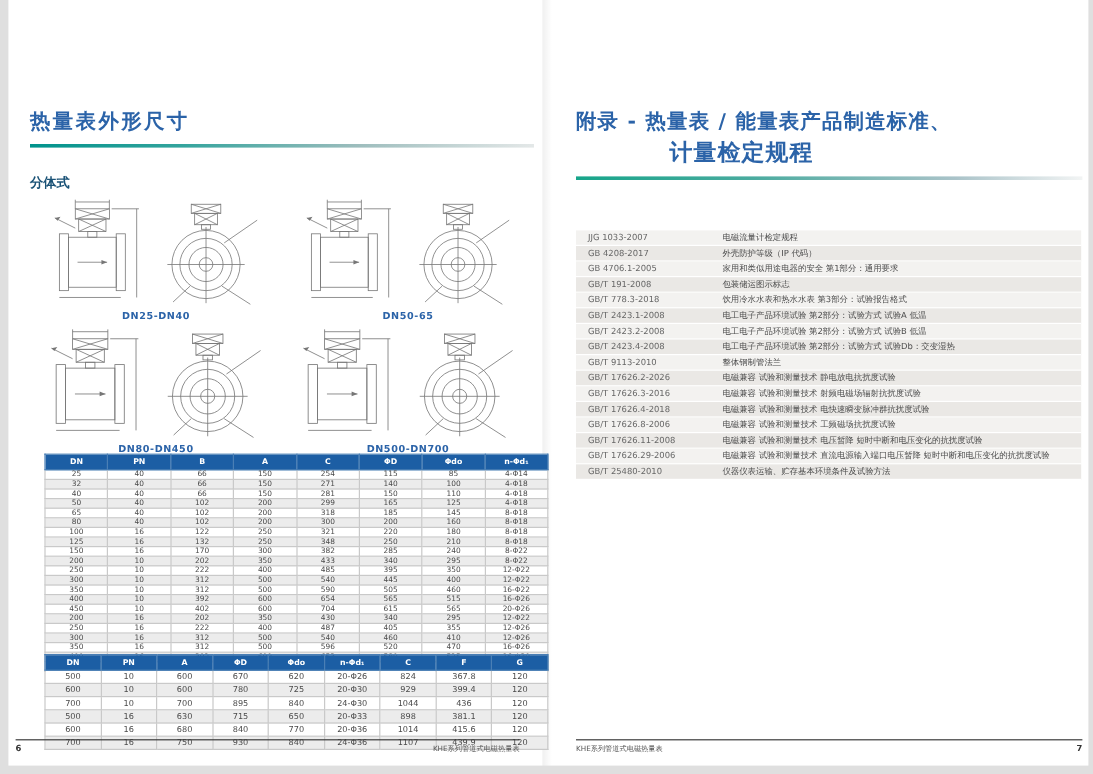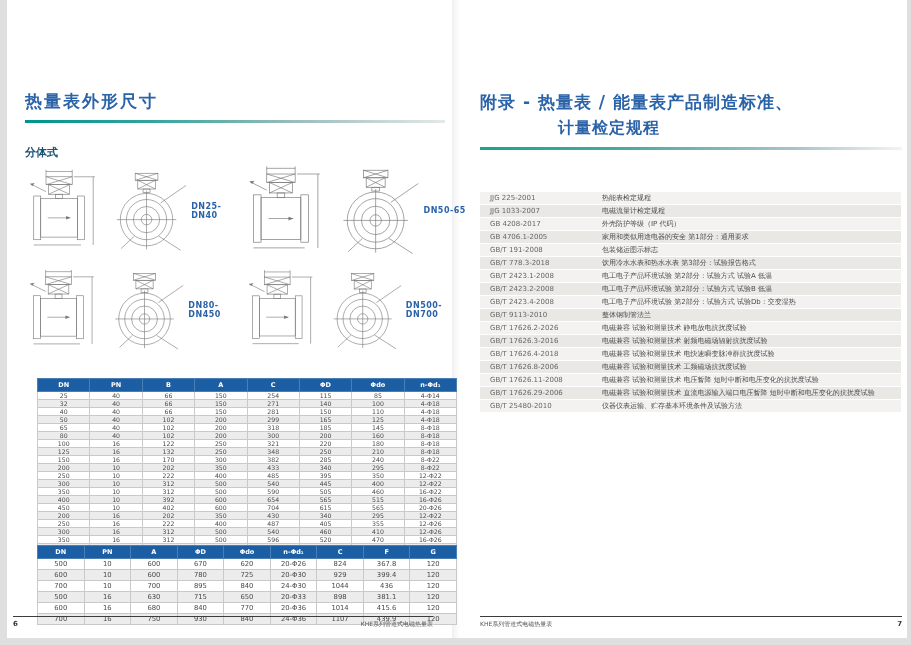--- a/index.html
+++ b/index.html
@@ -17,25 +17,25 @@
   .content-right { position:absolute; left:480px; top:90px; width:422px; }
 
   .page-title { font-size:17px; font-weight:bold; color:#2b63a8; letter-spacing:2px; }
   .rule { height:3px; margin-top:7px;
           background:linear-gradient(to right,#00938c 0%,#33a49d 30%,#9dbdbd 65%,#e4e8e8 100%); }
   .rule-right { height:3px; margin-top:7px;
           background:linear-gradient(to right,#17a58a 0%,#4aab9f 35%,#aac3c9 75%,#f2f4f4 100%); }
   .subtitle { margin-top:22px; font-size:11px; font-weight:bold; color:#1a5276; }
 
   .title2-line1 { font-size:17px; font-weight:bold; color:#2b63a8; letter-spacing:1px; line-height:25px;}
-  .title2-line2 { font-size:16px; font-weight:bold; color:#2b63a8; letter-spacing:1px; line-height:25px; padding-left:78px;}
+  .title2-line2 { font-size:19px; font-weight:bold; color:#2b63a8; letter-spacing:1px; line-height:25px; padding-left:78px;}
 
   .diagrams { position:absolute; left:0; top:72px; width:420px;
               display:grid; grid-template-columns:1fr 1fr; row-gap:2px; }
-  .diagram { display:flex; flex-direction:row; align-items:center; }
+  .diagram { display:flex; flex-direction:column; align-items:center; }
   .diagram svg { display:block; }
   .caption { font-size:8px; color:#2b63a8; font-weight:bold; letter-spacing:0.5px; margin-top:1px; }
 
   table { border-collapse:collapse; width:420px; table-layout:fixed; }
   .dims-table { position:absolute; left:0;margin-left:12px; }
   #dims-table-1 { top:288px; }
   #dims-table-2 { top:455px; }
   th { background:#1c5ea4; color:#ffffff; font-size:6.5px; font-weight:bold;
        border:1px solid #4a7fb5; padding:2px 0; }
   td { font-size:6.2px; color:#4a4a4a; text-align:center; border:1px solid #c9c9c9;
@@ -461,24 +461,20 @@
     <span class="page-num">6</span>
     <span class="doc-title">KHE系列管道式电磁热量表</span>
   </div>
 
   <div class="content-right">
     <div class="title2-line1">附录 - 热量表 / 能量表产品制造标准、</div>
     <div class="title2-line2">计量检定规程</div>
     <div class="rule-right"></div>
     <div class="standards" id="standards-list">
         <div class="std-row">
-          <span class="std-code">JJG 225-2001</span>
-          <span class="std-title">热能表检定规程</span>
-        </div>
-        <div class="std-row">
           <span class="std-code">JJG 1033-2007</span>
           <span class="std-title">电磁流量计检定规程</span>
         </div>
         <div class="std-row">
           <span class="std-code">GB 4208-2017</span>
           <span class="std-title">外壳防护等级（IP 代码）</span>
         </div>
         <div class="std-row">
           <span class="std-code">GB 4706.1-2005</span>
           <span class="std-title">家用和类似用途电器的安全 第1部分：通用要求</span>

